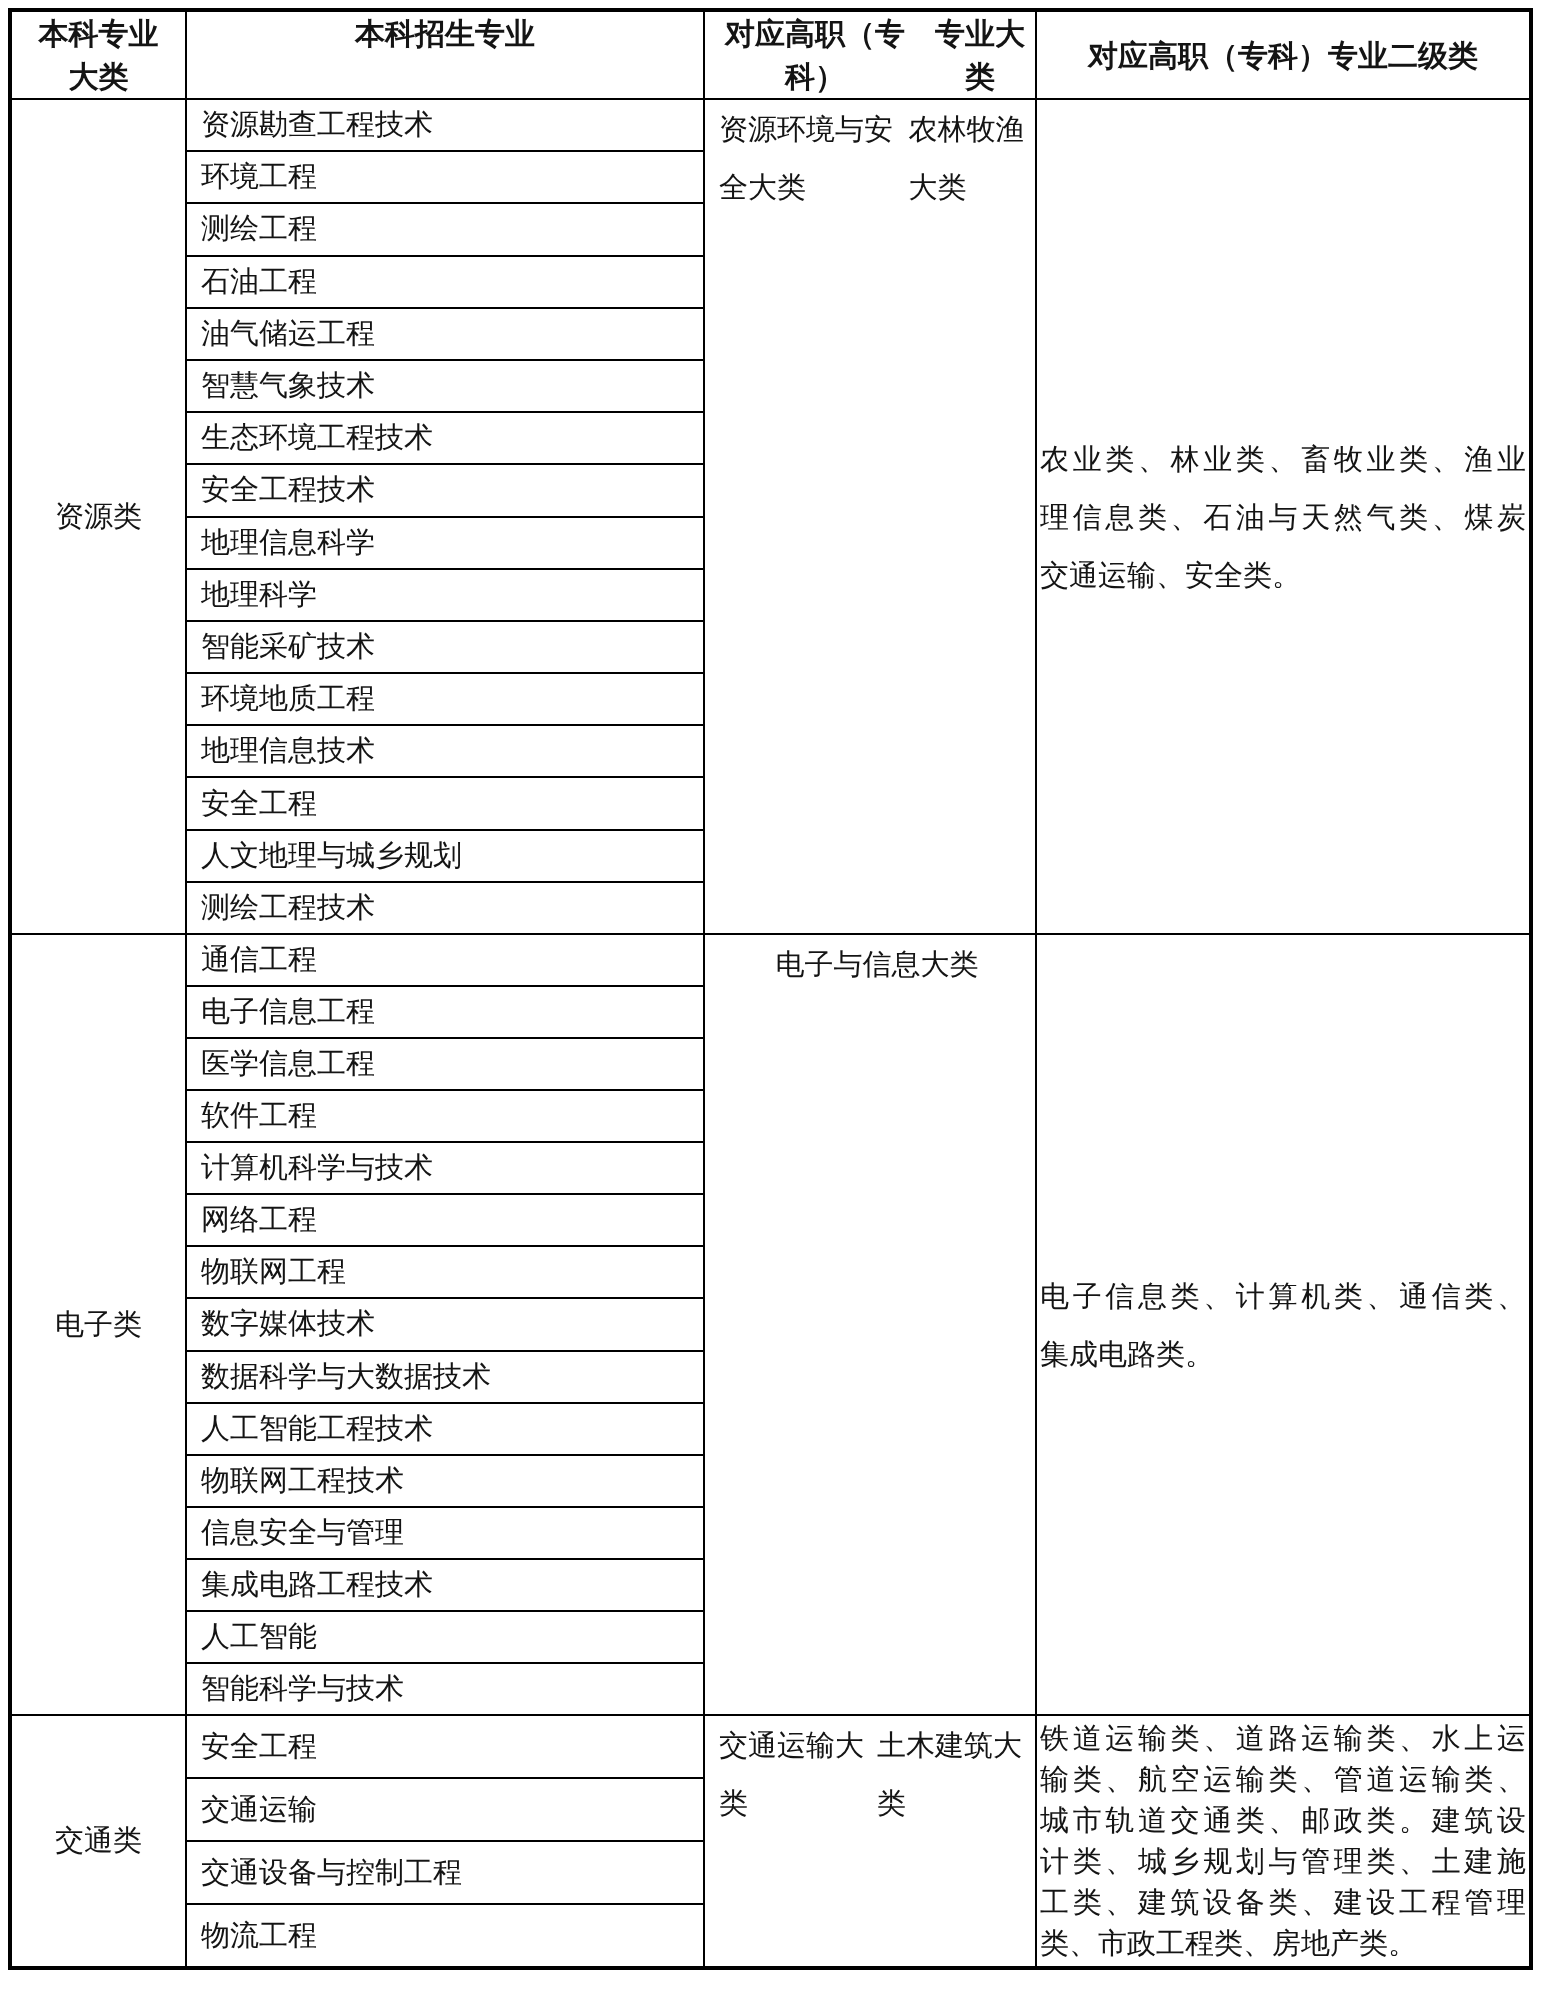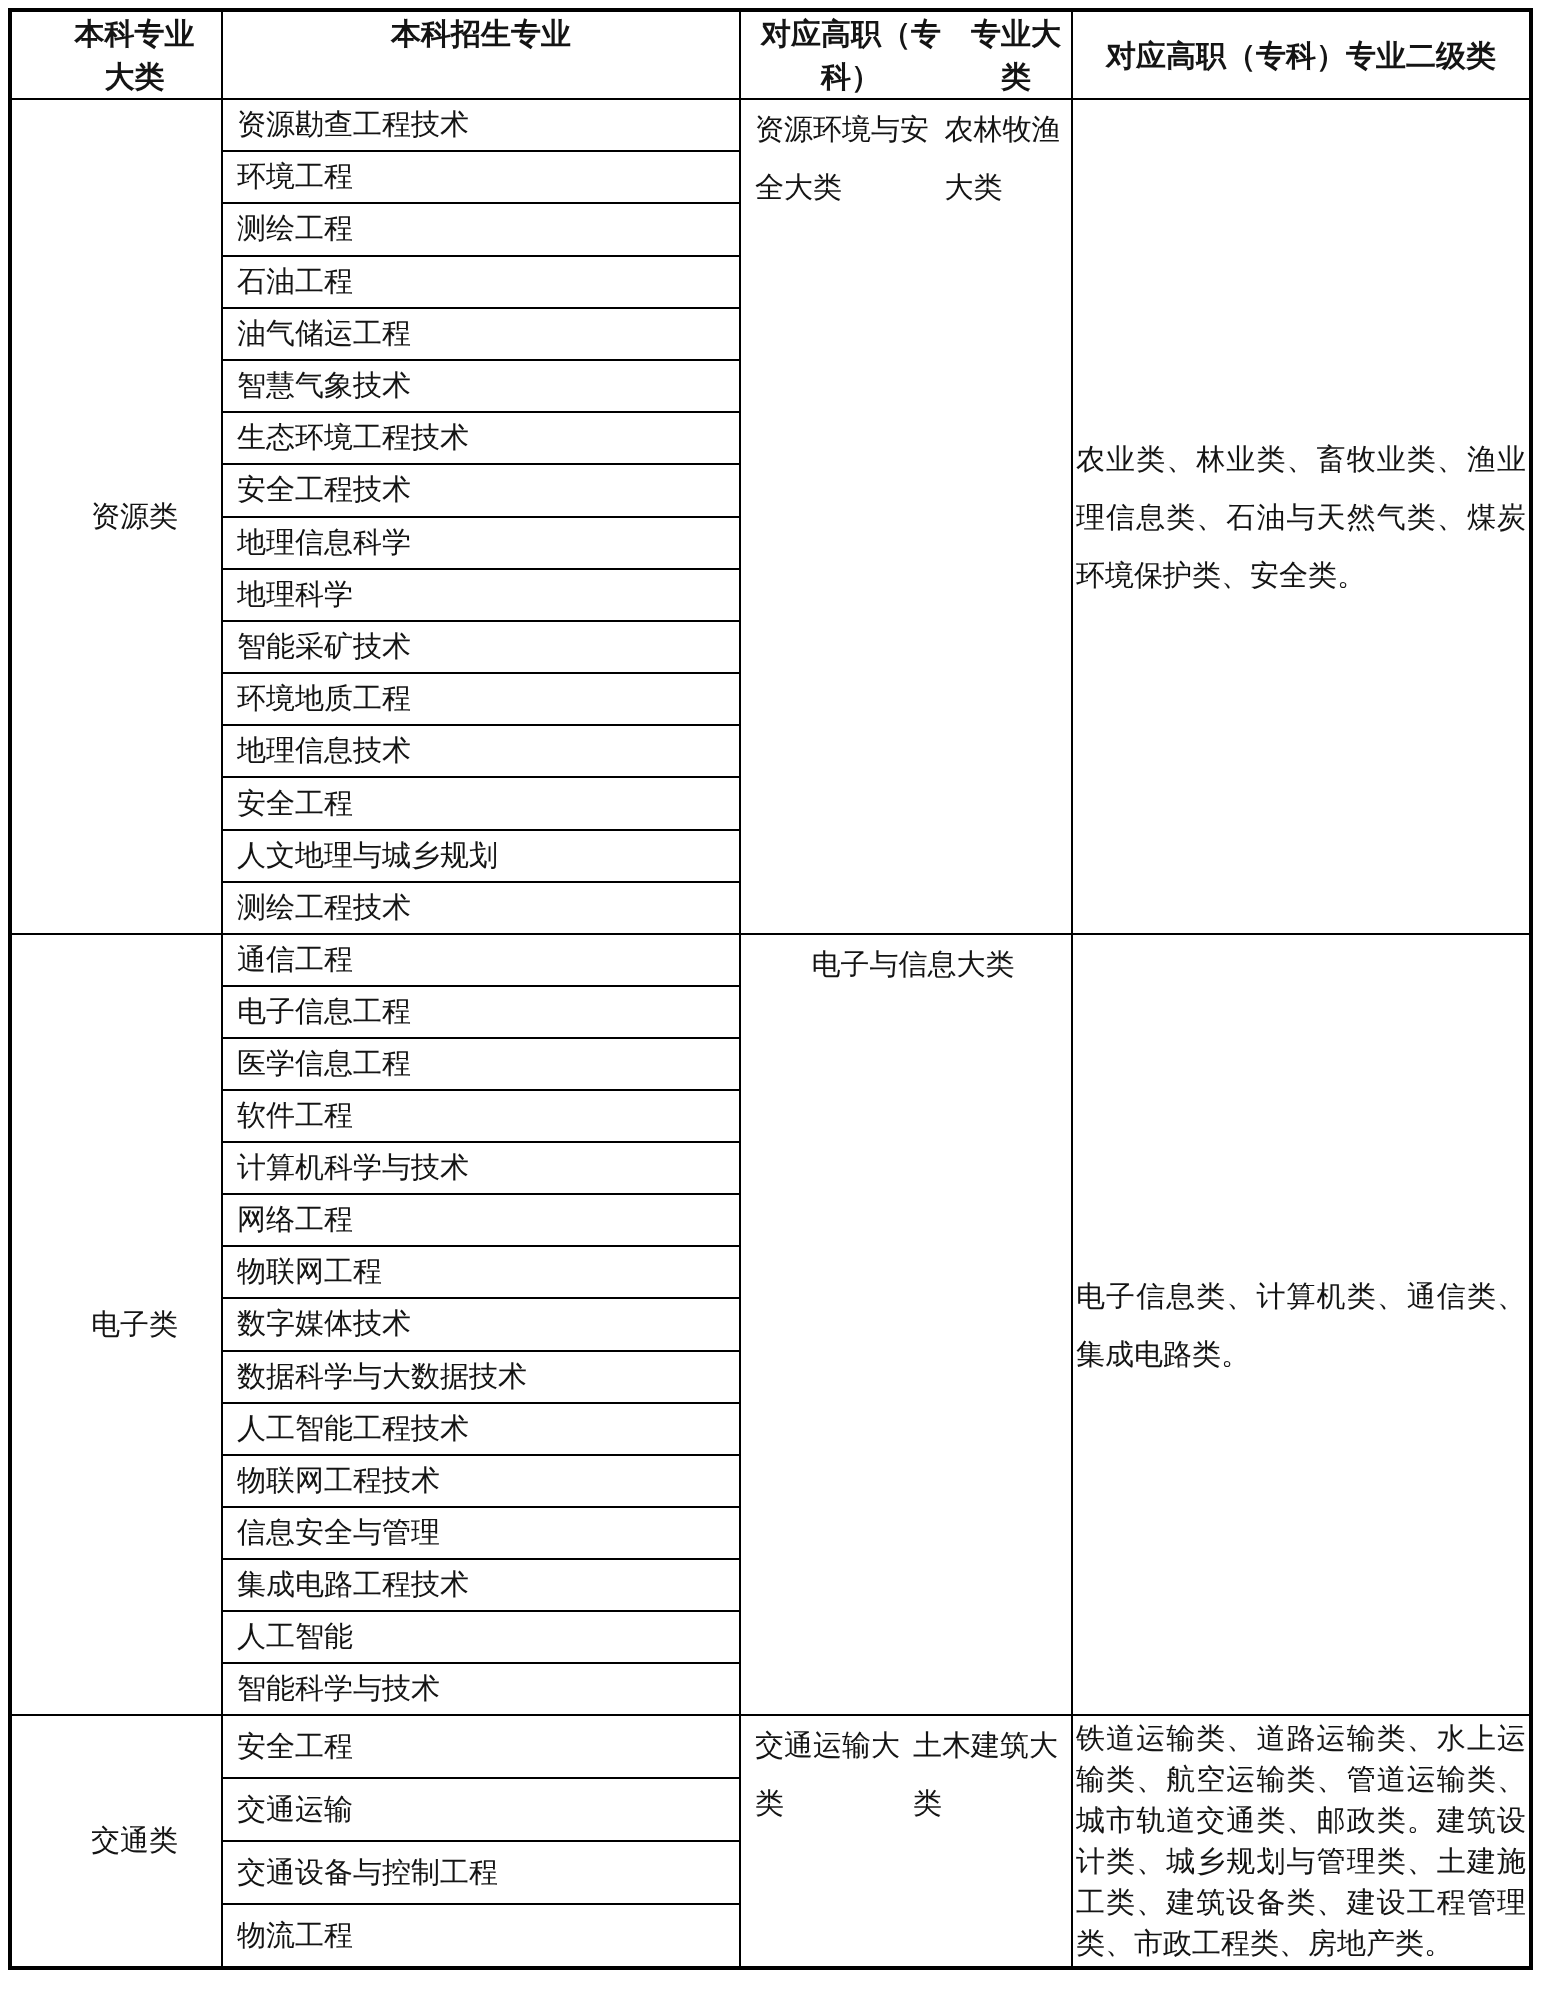--- a/index.html
+++ b/index.html
@@ -43,21 +43,20 @@
   .g2 { height: 781px; }
   .g3 { flex: 1; }
   
   .c1 {
     width: 175px;
     border-right: 2px solid #000;
     display: flex;
     align-items: center;
     justify-content: center;
     text-align: center;
-    margin-left: 36px;
   }
   .c2 {
     width: 518px;
     border-right: 2px solid #000;
     display: flex;
     flex-direction: column;
   }
   .c3 {
     width: 332px;
     border-right: 2px solid #000;
@@ -138,21 +137,21 @@
         <div class="mrow">人文地理与城乡规划</div>
         <div class="mrow">测绘工程技术</div>
       </div>
     <div class="c3">
         <div class="cline">资源环境与安全大类</div>
         <div class="cline">农林牧渔大类</div>
       </div>
     <div class="c4">
         <div class="jline">农业类、林业类、畜牧业类、渔业</div>
         <div class="jline">理信息类、石油与天然气类、煤炭</div>
-        <div class="jline">环境保护类、安全类。</div>
+        <div class="jline">交通运输、安全类。</div>
       </div>
   </div>
 
   <div class="grp g2">
     <div class="c1">
       <div>电子类</div>
     </div>
     <div class="c2">
         <div class="mrow">通信工程</div>
         <div class="mrow">电子信息工程</div>

